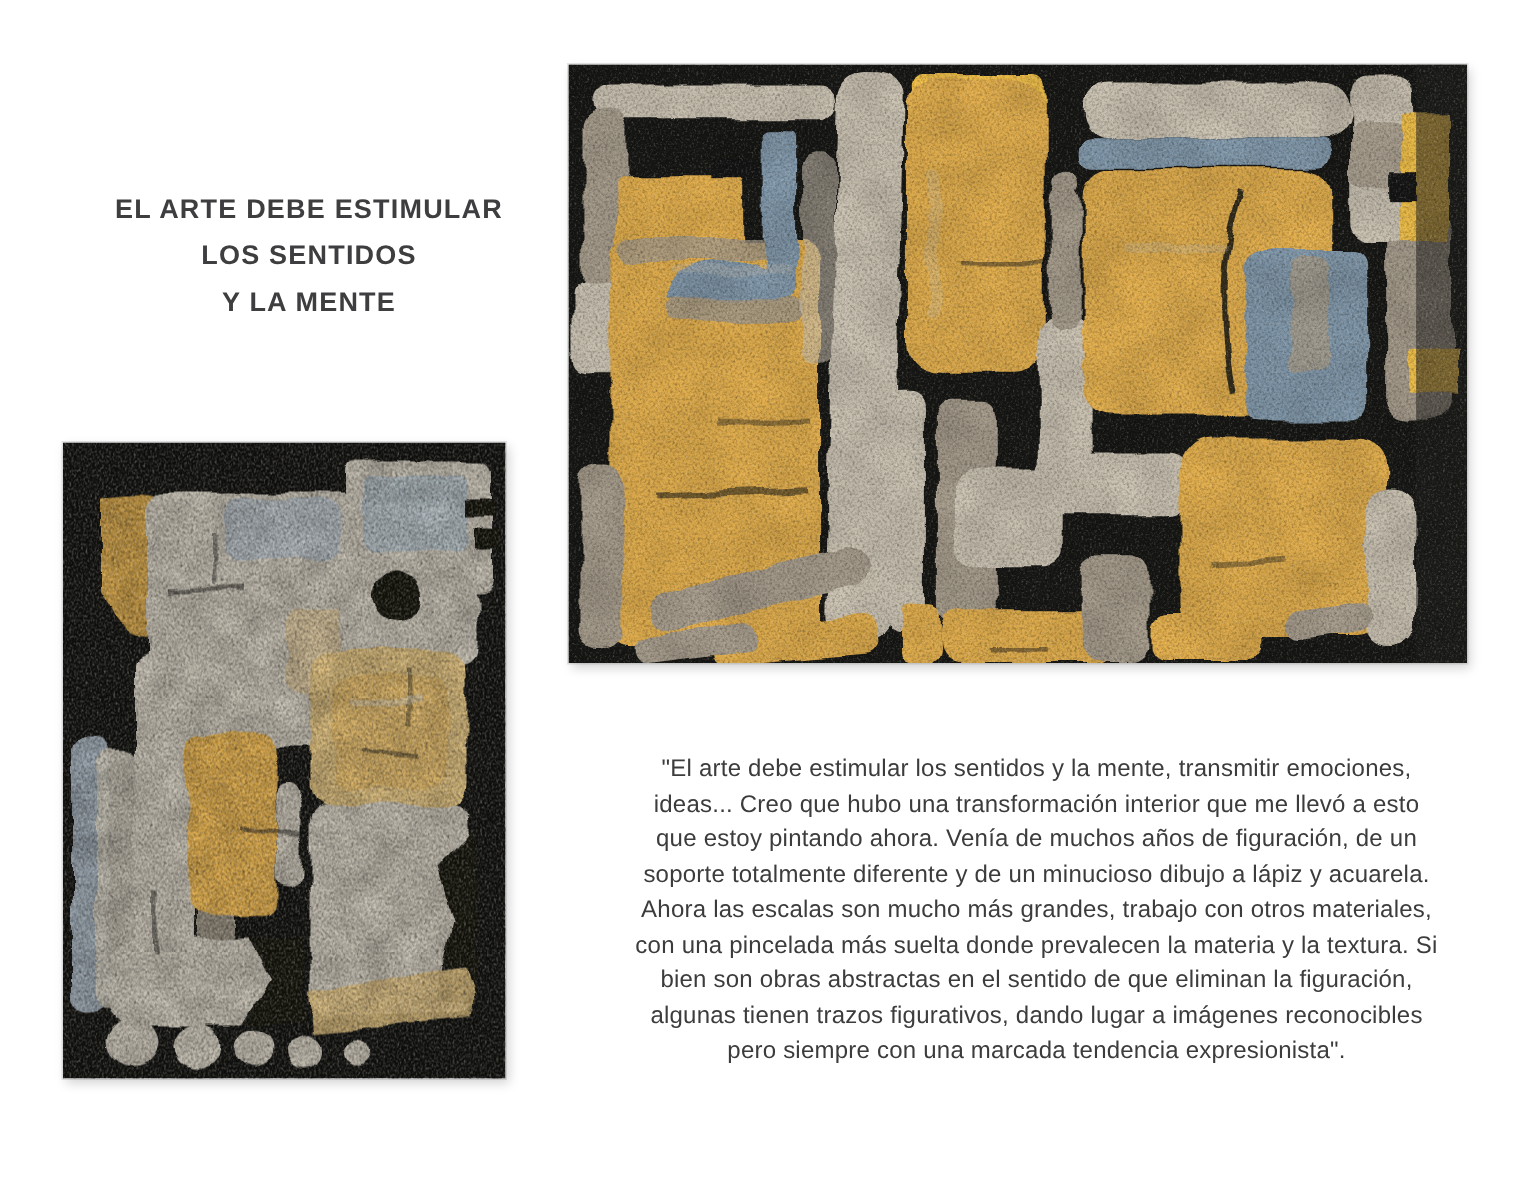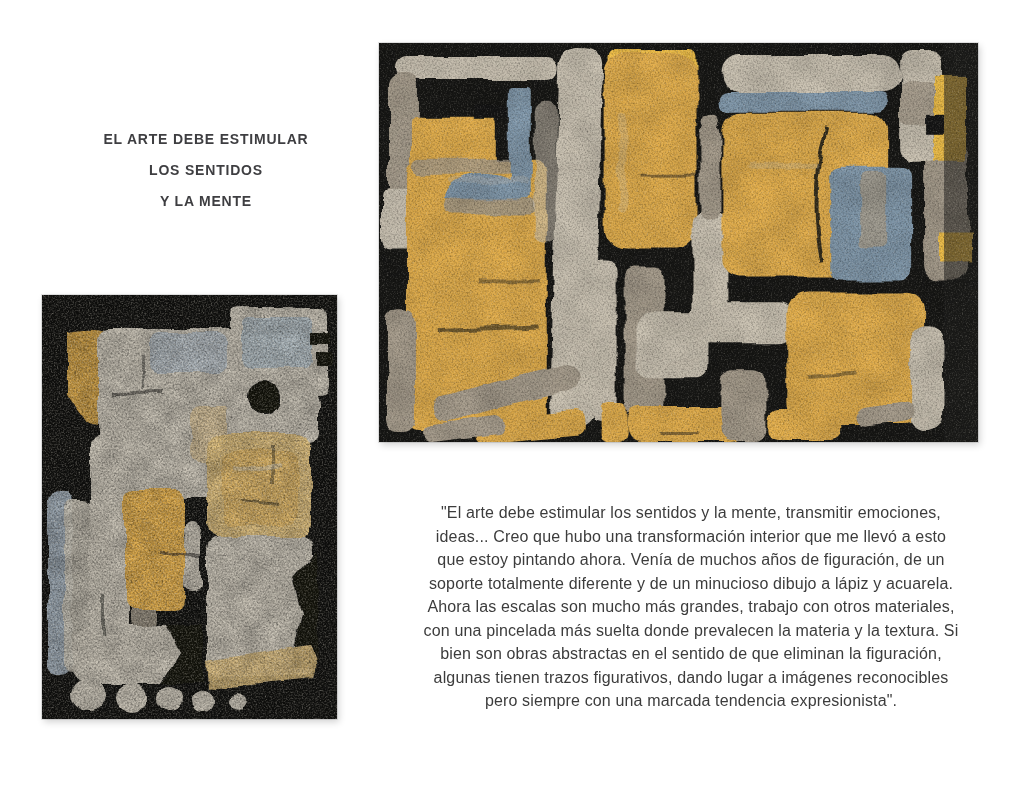--- a/index.html
+++ b/index.html
@@ -3,21 +3,21 @@
 <meta charset="utf-8">
 <style>
   html,body{margin:0;padding:0;}
   body{
     width:1024px;height:791px;position:relative;overflow:hidden;
     background:var(--page-bg,#fff);
     font-family:"Liberation Sans", sans-serif;
   }
   .heading{
     position:absolute;left:56px;top:124px;width:300px;margin:0;
-    text-align:center;font-size:14px;font-weight:700;line-height:31px;
+    text-align:center;font-size:18px;font-weight:700;line-height:31px;
     letter-spacing:.8px;color:var(--heading-color,#3e3e41);
     white-space:pre-line;
   }
   .quote{
     position:absolute;left:385px;top:501px;width:612px;margin:0;
     text-align:center;font-size:16px;font-weight:400;line-height:23.5px;
     letter-spacing:.15px;color:var(--quote-color,#3c3c3c);
     white-space:pre-line;
   }
   figure.painting{margin:0;position:absolute;

